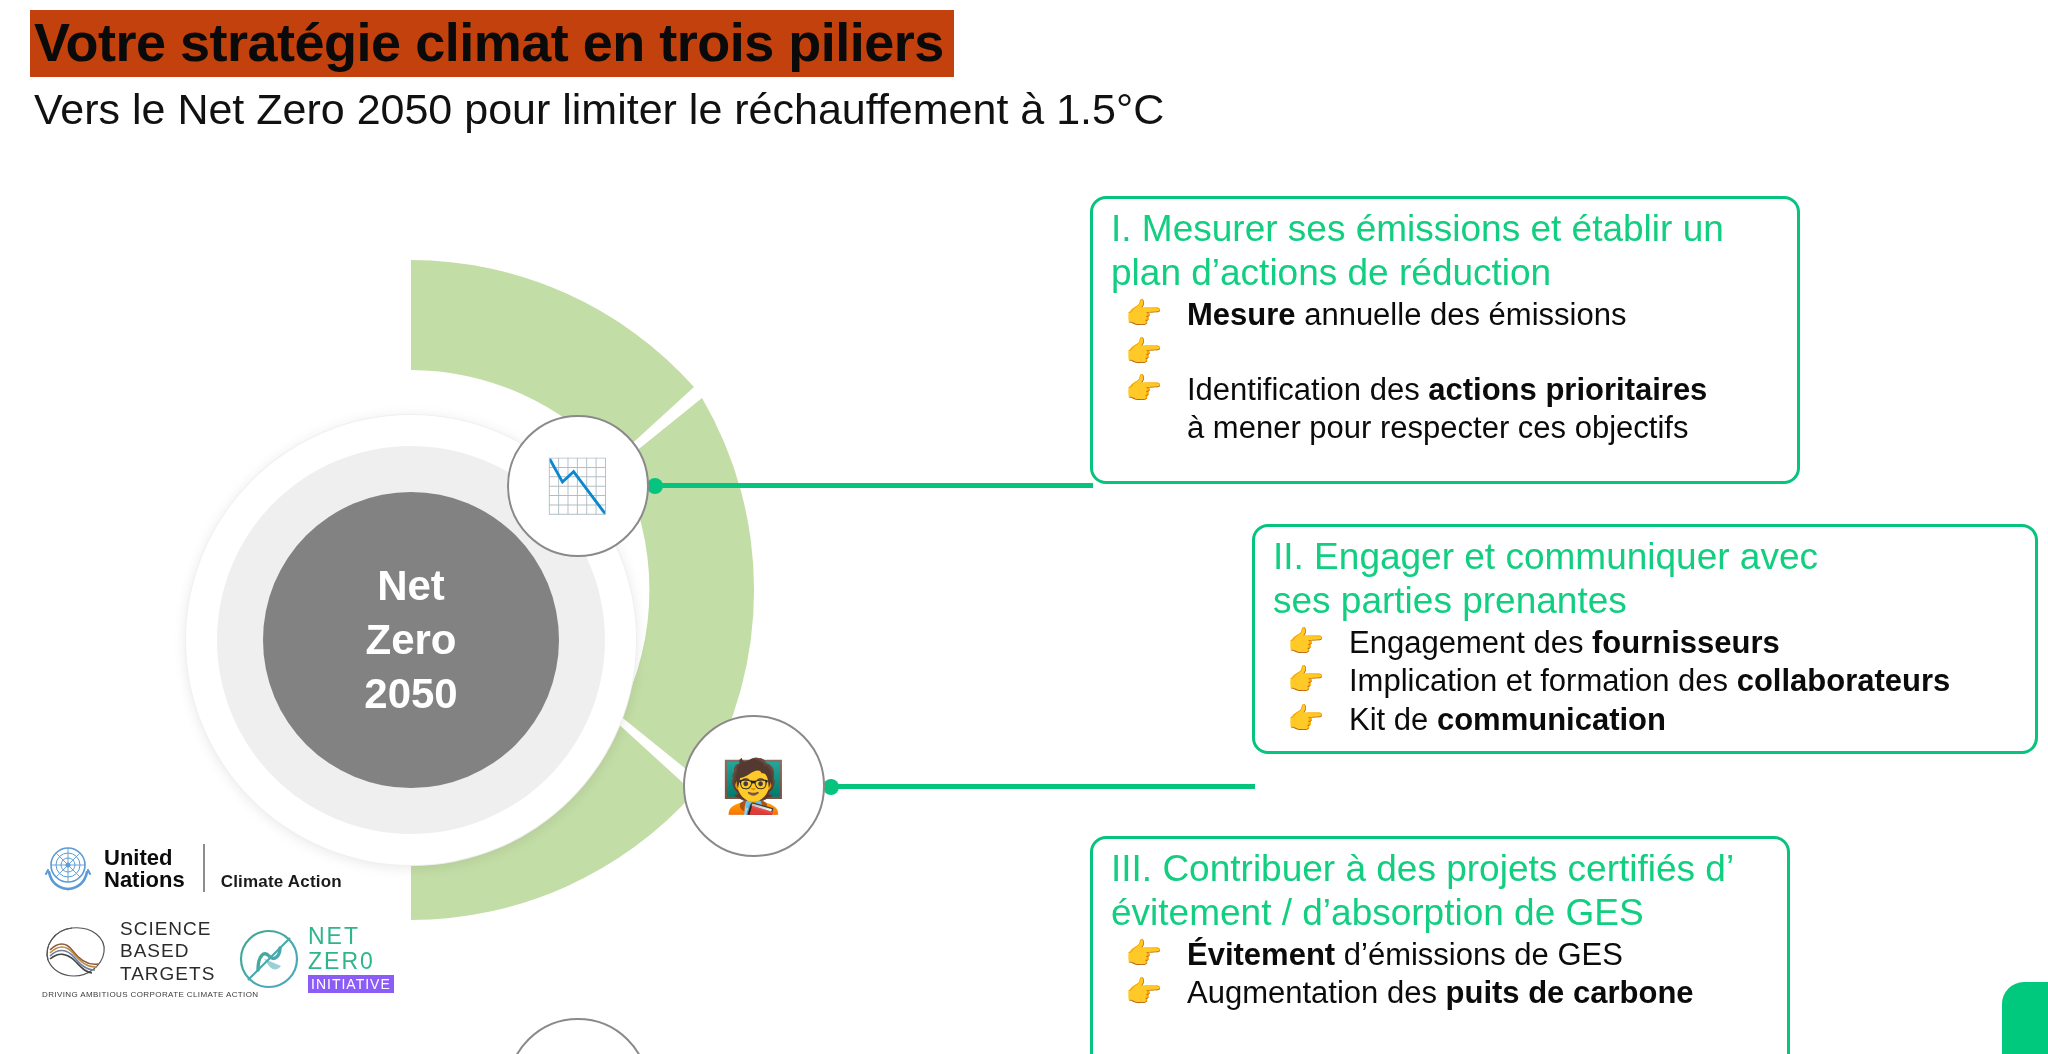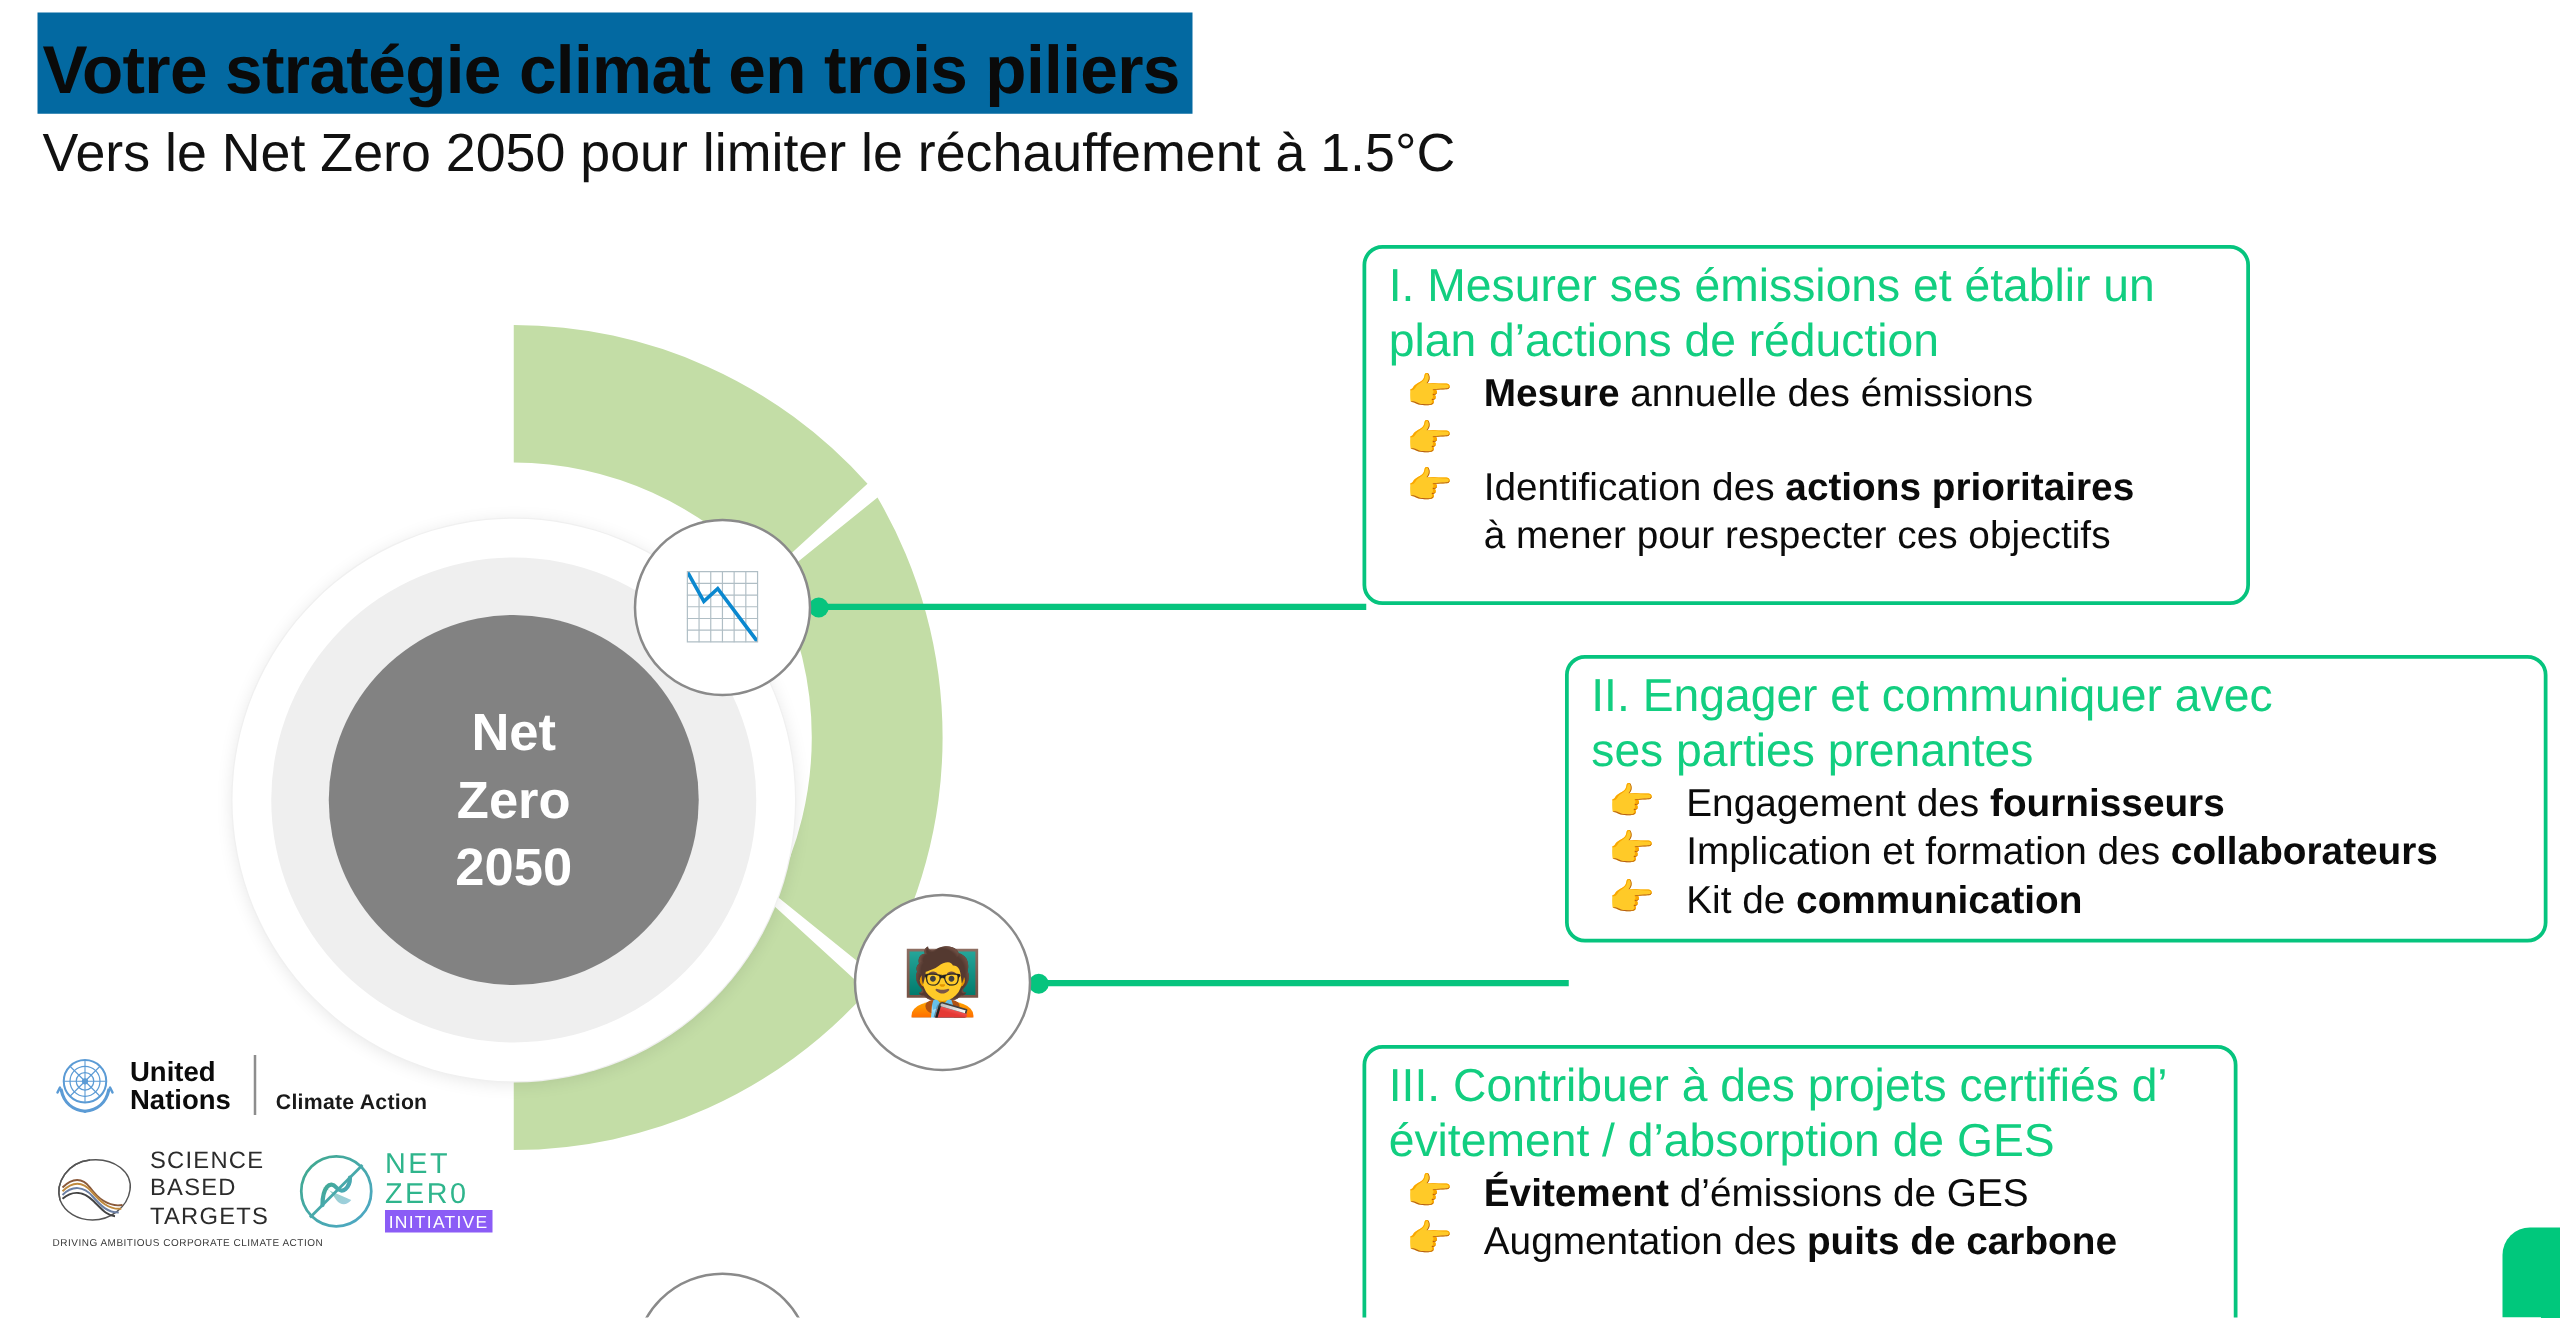--- a/index.html
+++ b/index.html
@@ -8,27 +8,27 @@
     background:#ffffff;
     font-family:"Liberation Sans","DejaVu Sans",sans-serif;
     -webkit-font-smoothing:antialiased;
   }
 
   
   #header{position:absolute;left:30px;top:10px;width:1900px;}
   #title-wrap{display:inline-block;}
   #page-title{
     display:inline-block;
-    background:#0369a1;
+    background:#c2410c;
     color:#0a0a0a;
     font-weight:bold;
     font-size:54px;
     line-height:1.13;
     letter-spacing:-0.5px;
-    padding:16px 10px 4px 4px;
+    padding:2px 10px 4px 4px;
     white-space:nowrap;
   }
   #page-subtitle{
     display:block;
     color:#111;
     font-size:43px;
     line-height:1.15;
     margin-top:8px;
     margin-left:4px;
     white-space:nowrap;
@@ -121,21 +121,21 @@
   
   #logos{position:absolute;left:42px;top:840px;width:420px;z-index:9;}
   .logo-row{display:flex;align-items:flex-end;}
   #logo-row-un{margin-bottom:26px;}
   .un-emblem{width:52px;height:52px;flex:0 0 auto;position:relative;}
   .un-emblem svg{display:block;}
   .un-text{margin-left:10px;font-weight:bold;font-size:22px;line-height:1.03;color:#0b0b0b;}
   .un-divider{width:2px;height:48px;background:#8d8d8d;margin:0 16px 0 18px;flex:0 0 auto;}
   .climate-action{font-weight:bold;font-size:17px;color:#1a1a1a;letter-spacing:.2px;}
 
-  #logo-row-bottom{display:flex;align-items:flex-start;}
+  #logo-row-bottom{display:flex;align-items:center;}
   .sbt-block{width:180px;}
   .sbt-top{display:flex;align-items:center;}
   .sbt-mark{width:70px;height:64px;flex:0 0 auto;}
   .sbt-words{margin-left:8px;font-size:19px;line-height:1.18;color:#2b2b2b;letter-spacing:1px;}
   .sbt-tag{font-size:8px;color:#3a3a3a;letter-spacing:.4px;margin-top:5px;white-space:nowrap;}
   .nzi-block{display:flex;align-items:center;margin-left:14px;}
   .nzi-mark{width:66px;height:66px;flex:0 0 auto;}
   .nzi-words{margin-left:6px;}
   .nzi-l1,.nzi-l2{font-size:23px;line-height:1.05;color:#2FB58C;letter-spacing:2px;}
   .nzi-l3{font-size:14px;letter-spacing:1px;color:#ffffff;background:#8b5cf6;

